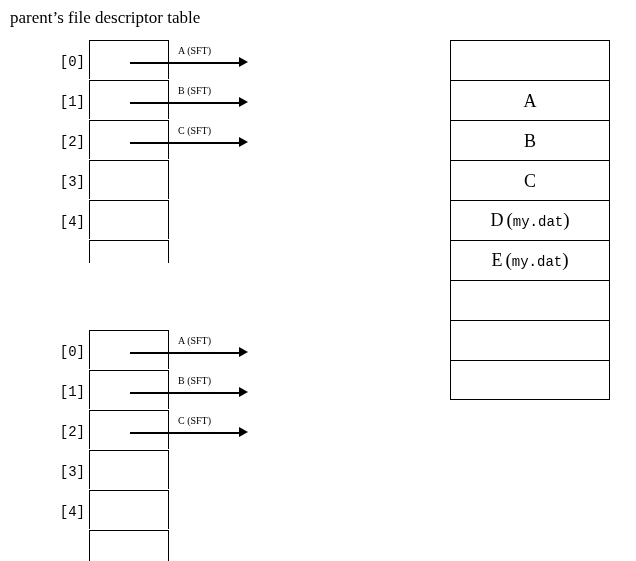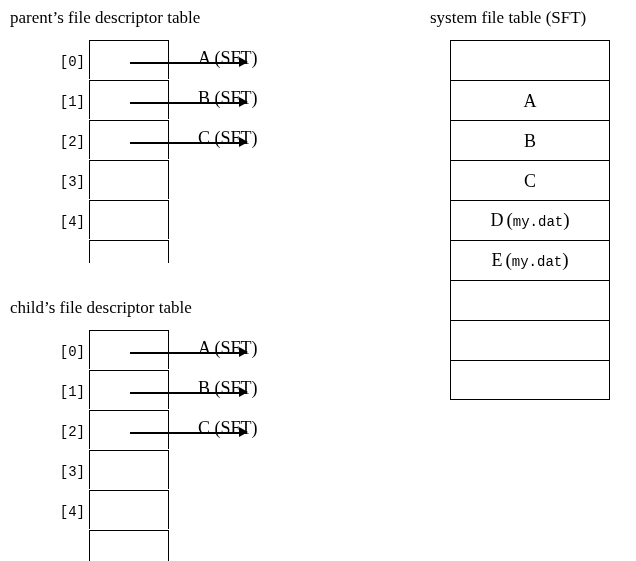--- a/index.html
+++ b/index.html
@@ -49,23 +49,23 @@
   .ptr .line{
     position:absolute;left:0;top:12px;height:1.6px;background:#000;
   }
   .ptr .head{
     position:absolute;top:7px;width:0;height:0;
     border-top:5.5px solid transparent;
     border-bottom:5.5px solid transparent;
     border-left:9px solid #000;
   }
   .ptr .plabel{
-    position:absolute;left:68px;top:-8px;
-    font-family:"Liberation Serif", serif;
-    font-size:18px;line-height:17px;white-space:nowrap;margin-top:8px;
+    position:absolute;left:48px;top:-8px;
+    font-family:"Liberation Serif", serif;
+    font-size:10px;line-height:17px;white-space:nowrap;
   }
 
   
   #sft{position:absolute;left:450px;top:40px;width:160px;}
   #sft .srow{
     position:absolute;left:0;width:160px;height:40px;
     border-left:1.6px solid #000;
     border-right:1.6px solid #000;
     border-top:1.6px solid #000;
     box-sizing:border-box;
@@ -87,22 +87,20 @@
     font-size:19px;
   }
   .srow .stxt .gap{display:inline-block;width:3px;}
 </style>
 </head>
 <body>
 
 <div class="canvas">
 
   <div class="title" id="title-parent">parent’s file descriptor table</div>
-  <div class="title" id="title-child">child’s file descriptor table</div>
-  <div class="title" id="title-sft">system file table (SFT)</div>
 
   <div class="fdtable" id="parent-table" style="left:89px;top:40px;">
     <div class="cell" style="top:0px;">
       <div class="idx" style="top:14px;">[0]</div>
     </div>
     <div class="cell" style="top:40px;">
       <div class="idx" style="top:14px;">[1]</div>
     </div>
     <div class="cell" style="top:80px;">
       <div class="idx" style="top:14px;">[2]</div>

